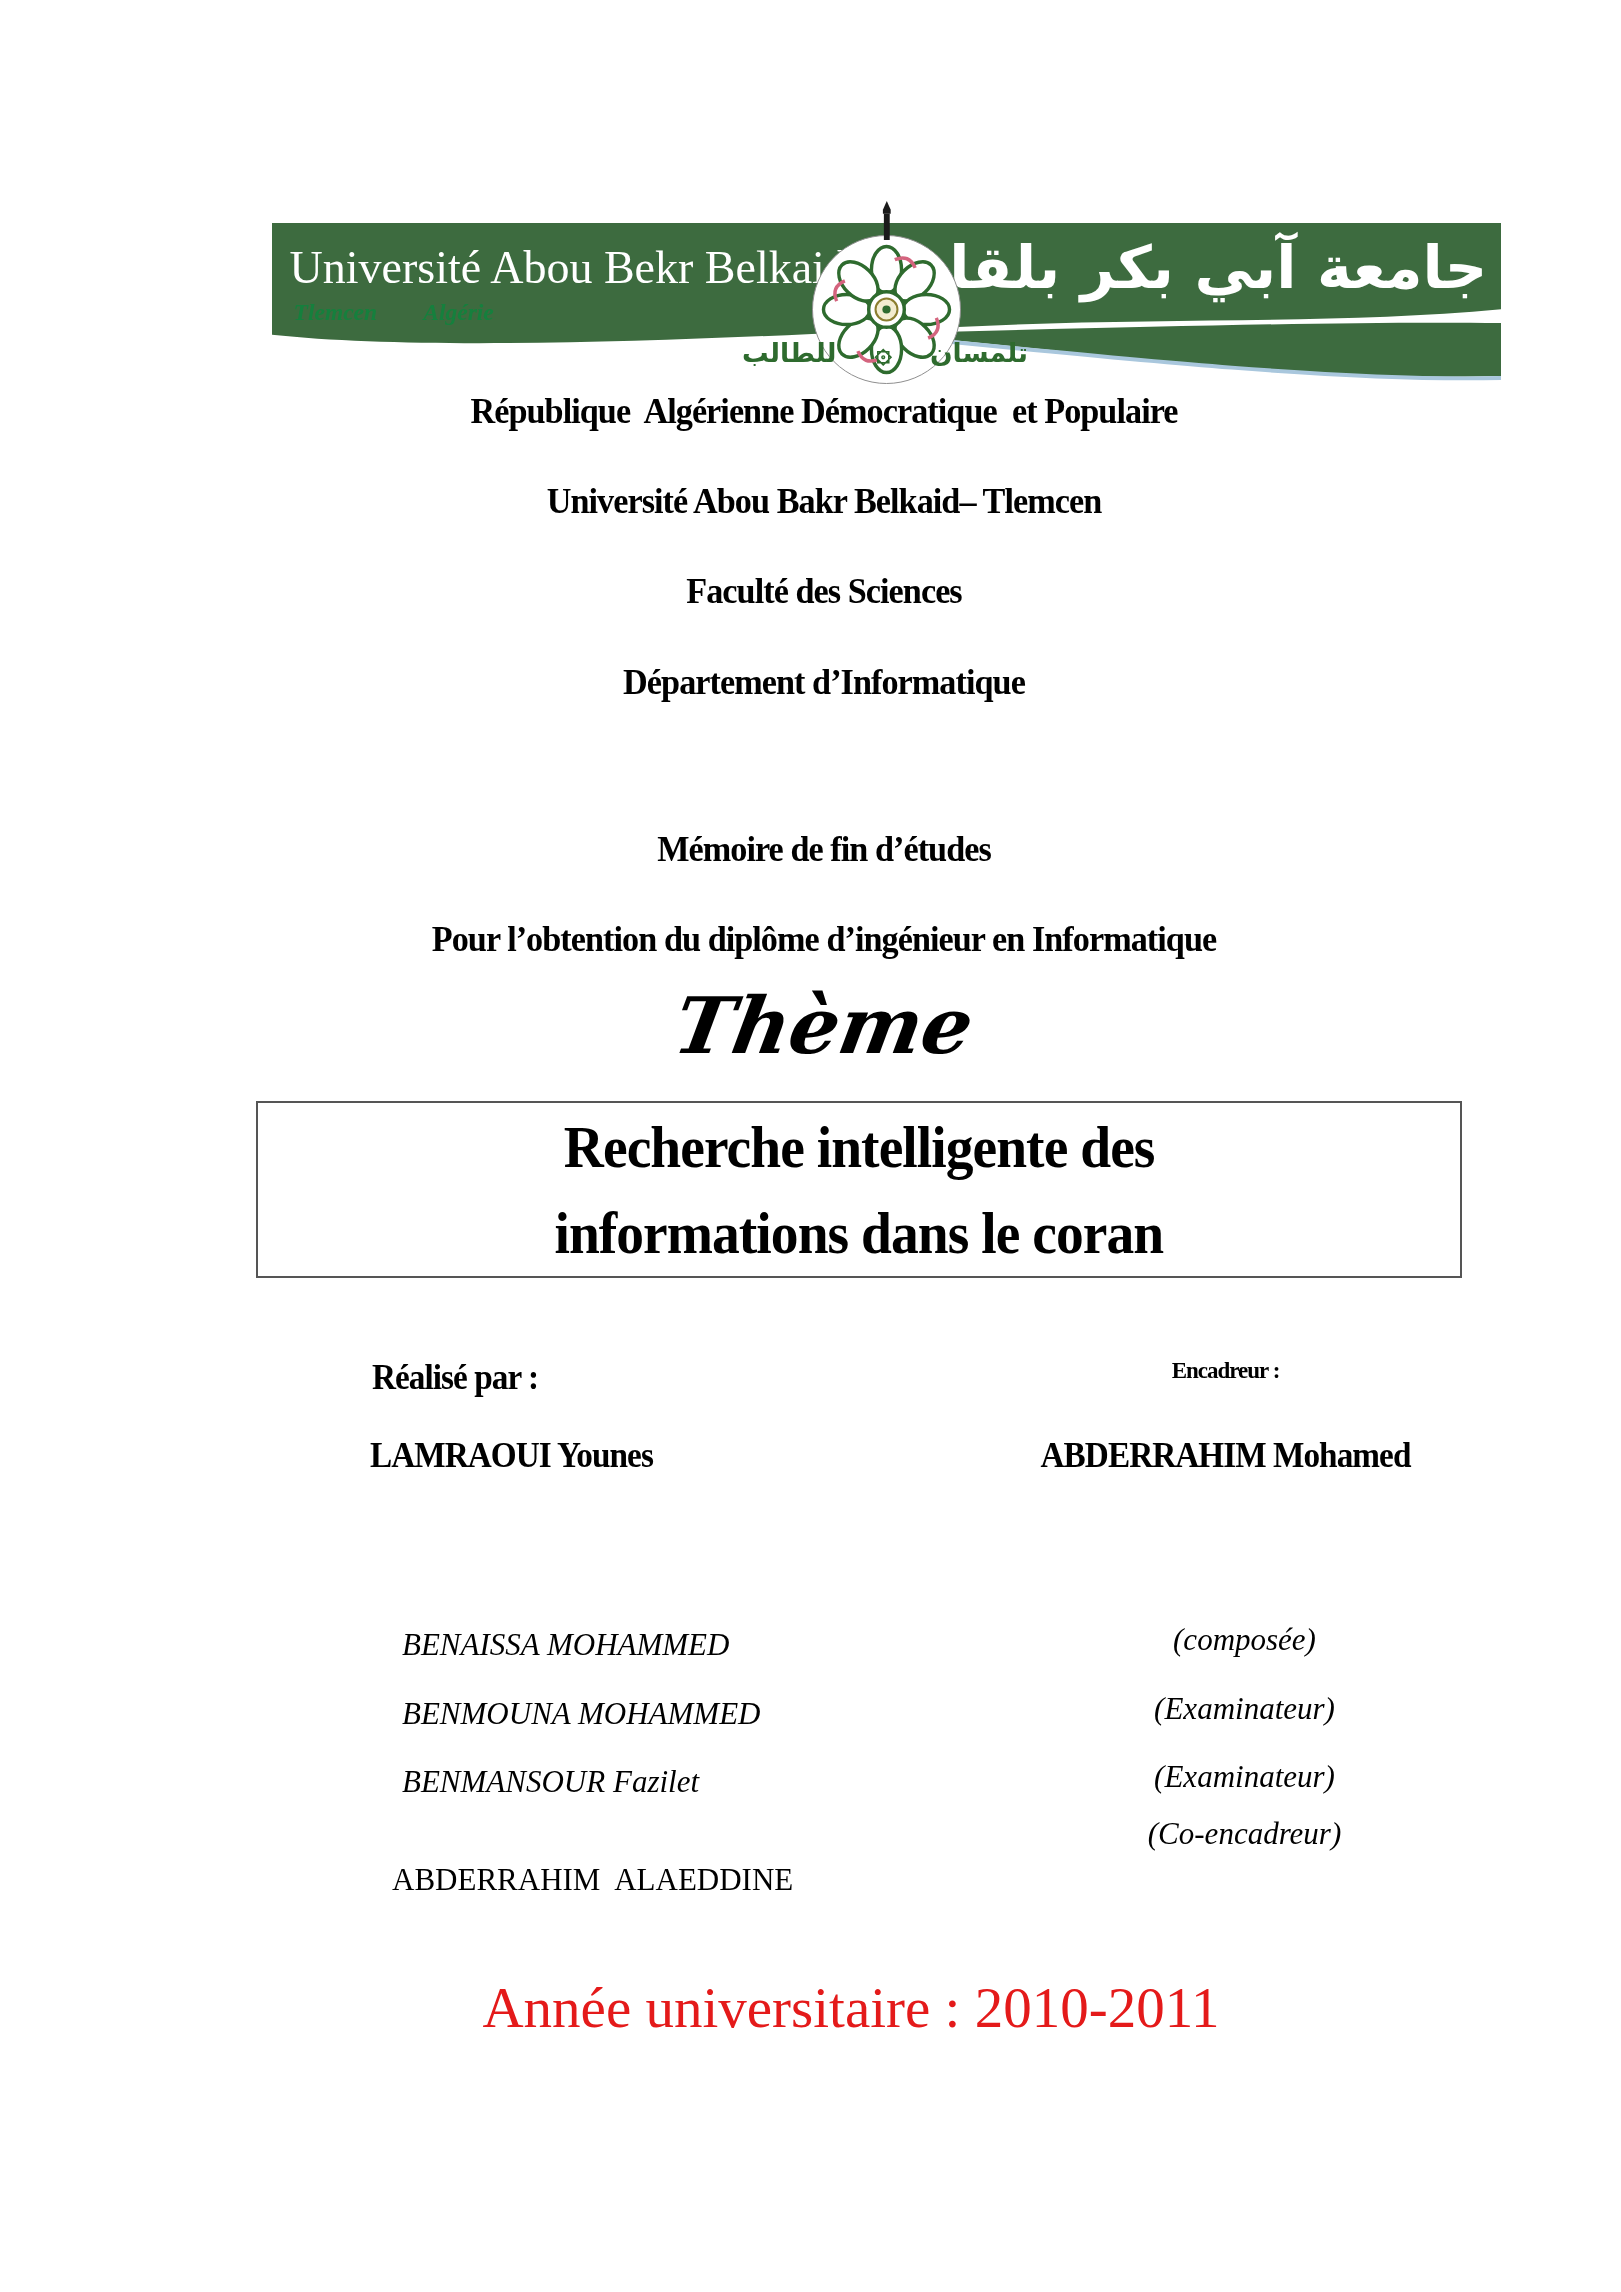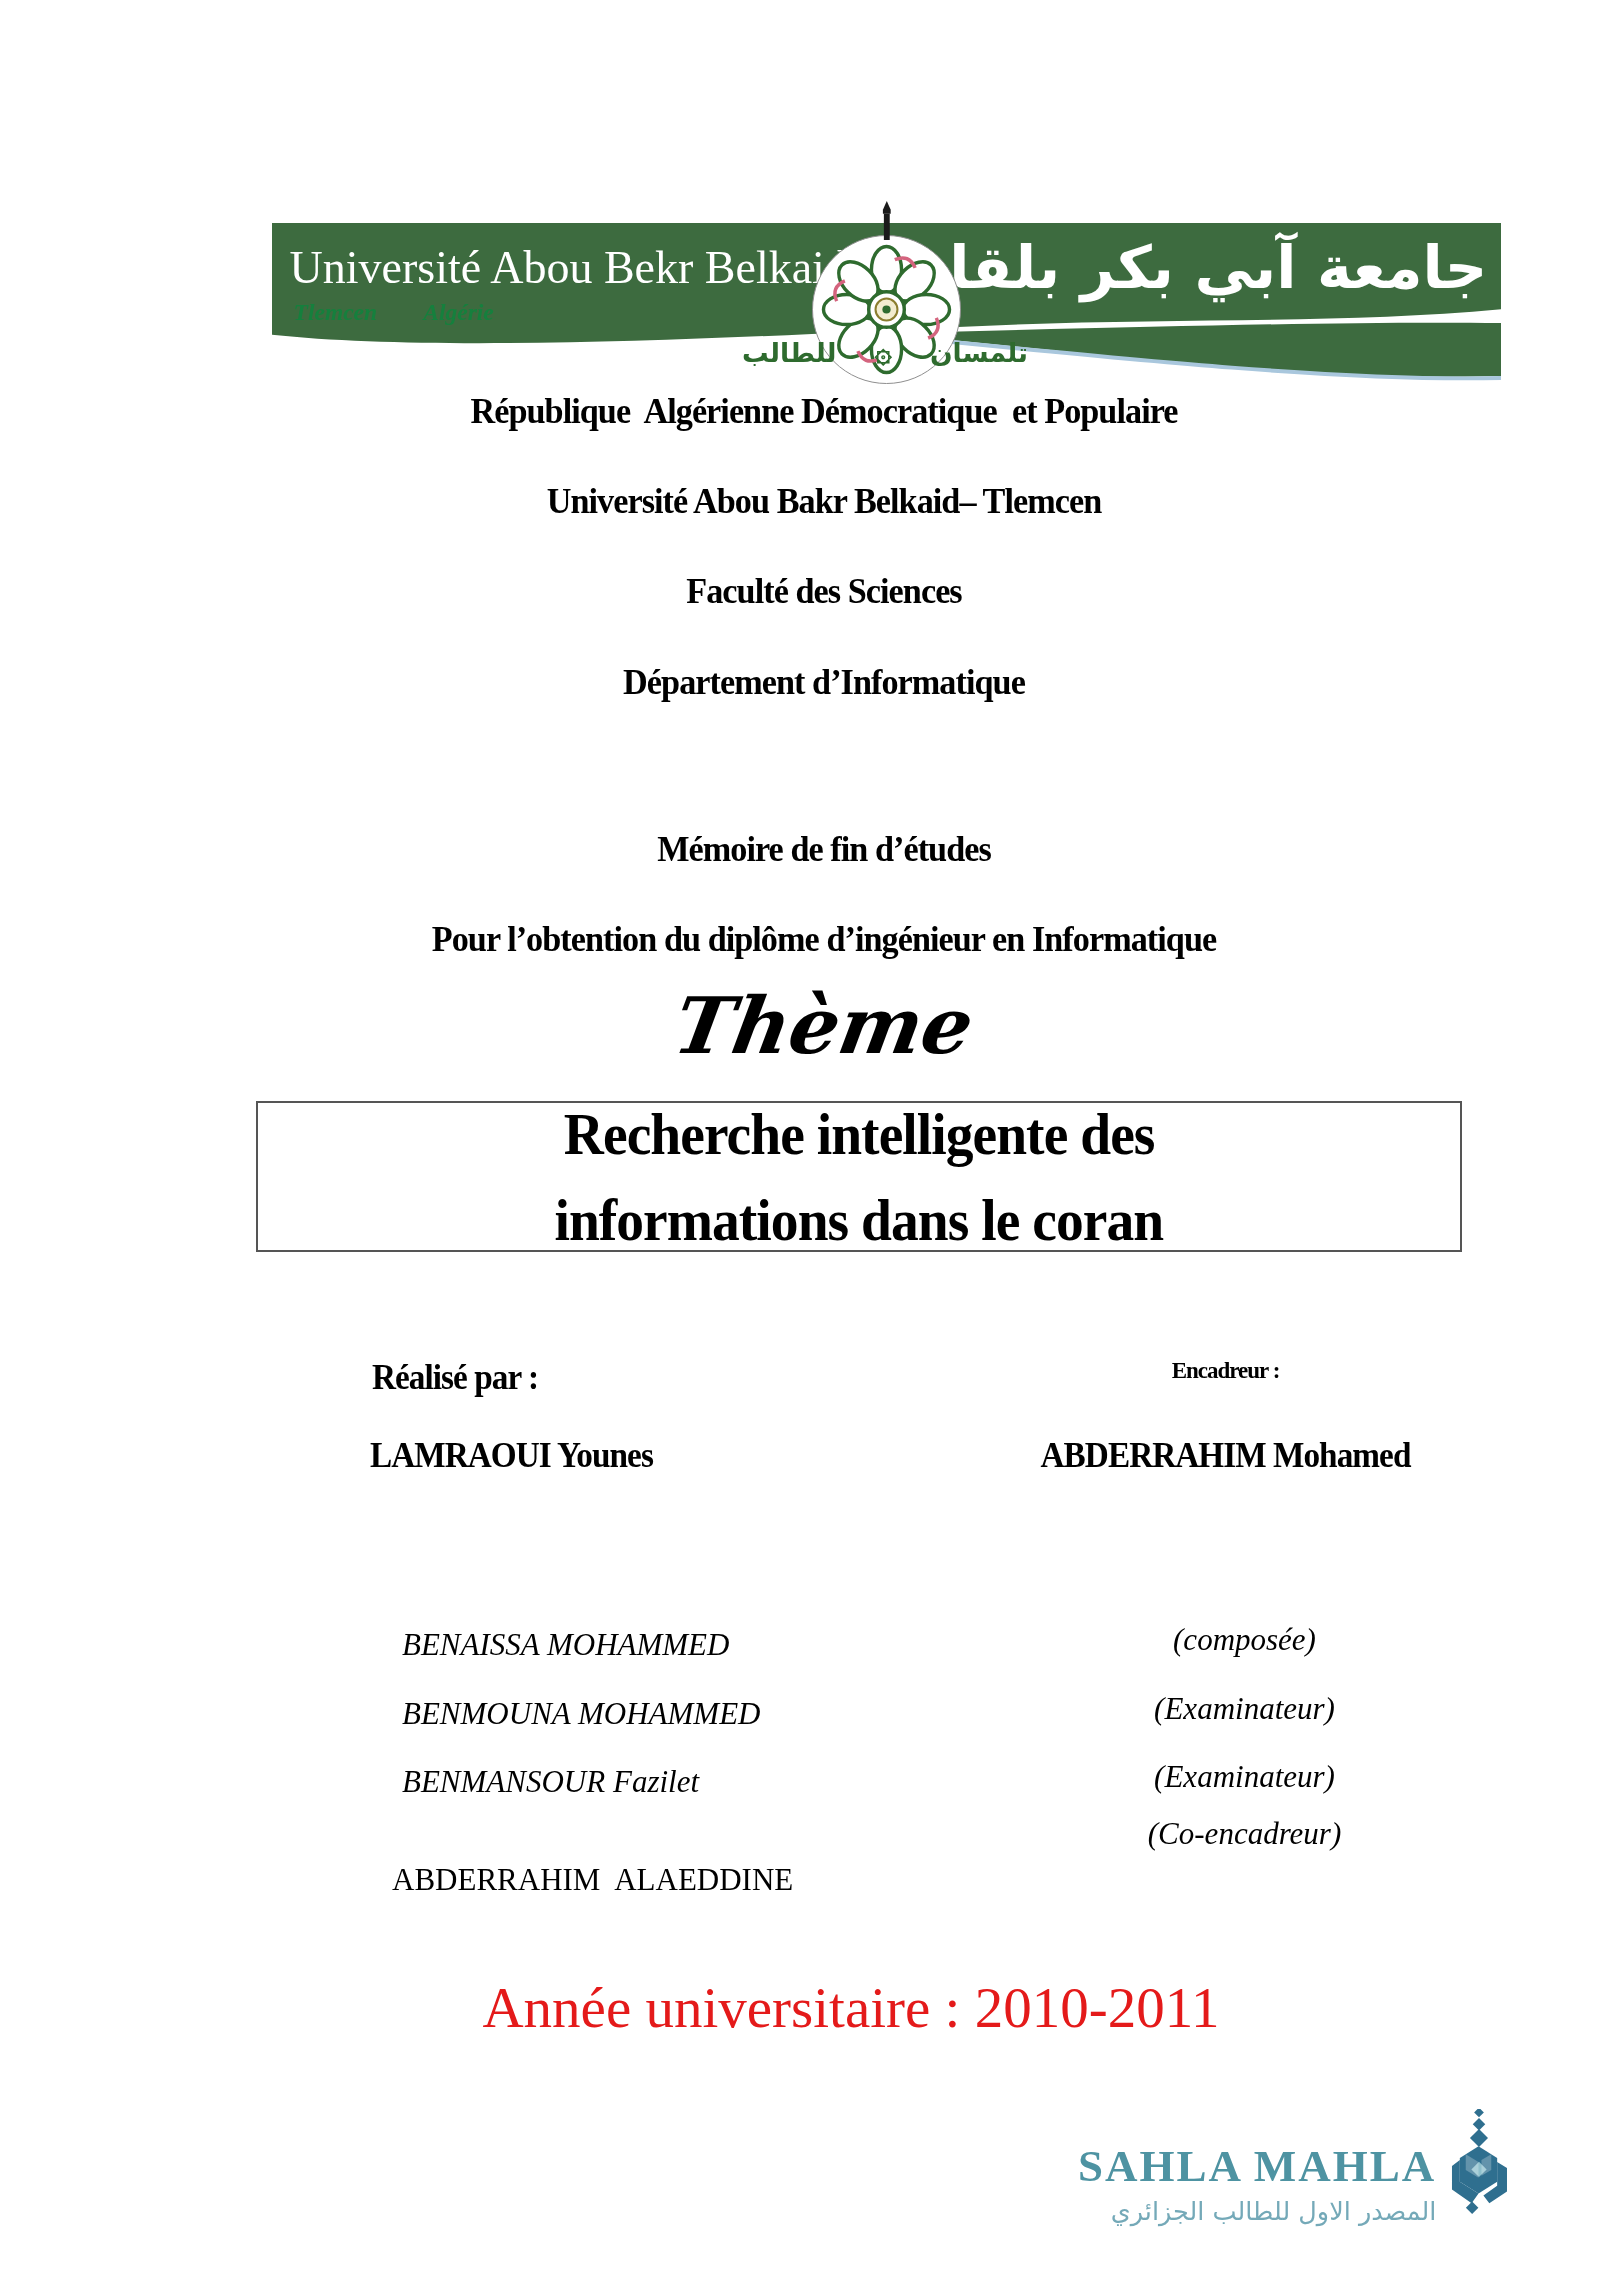--- a/index.html
+++ b/index.html
@@ -47,21 +47,21 @@
 
   
   .theme-word {
     position:absolute; left:25.5px; width:1596px; top:980px; text-align:center;
     font-size:78px; font-style:italic; font-weight:bold;
     font-family:"DejaVu Serif", serif; transform:skewX(-10deg);
   }
 
   
   .title-box {
-    position:absolute; left:256px; top:1101px; width:1206px; height:151px;
+    position:absolute; left:256px; top:1101px; width:1206px; height:177px;
     border:2px solid #555; background:#fff;
     display:flex; flex-direction:column; justify-content:center; align-items:center;
   }
   .title-line {
     font-size:59px; font-weight:bold; letter-spacing:-1px; line-height:86px;
     transform:scaleX(0.94); white-space:pre;
   }
 
   
   .credit-label-left  { position:absolute; left:372px;  top:1358px; font-weight:bold; font-size:35px;
@@ -212,33 +212,15 @@
   <div class="member-role row1r">(Examinateur)</div>
 
   <div class="member-name row2">BENMANSOUR Fazilet</div>
   <div class="member-role row2r">(Examinateur)</div>
 
   <div class="member-role co-role">(Co-encadreur)</div>
   <div class="member-plain">ABDERRAHIM  ALAEDDINE</div>
 
   <div class="year-line">Année universitaire : 2010-2011</div>
 
-  <div class="watermark">
-    <div class="wm-text">
-      <div class="wm-brand">SAHLA MAHLA</div>
-      <div class="wm-tagline">المصدر الاول للطالب الجزائري</div>
-    </div>
-    <svg width="65" height="112" viewBox="0 0 66 114">
-      <rect x="30" y="0" width="7" height="7" transform="rotate(45 33.5 3.5)" fill="#2F6F8F"></rect>
-      <rect x="29" y="11" width="9" height="9" transform="rotate(45 33.5 15.5)" fill="#2F6F8F"></rect>
-      <rect x="27" y="23" width="13" height="13" transform="rotate(45 33.5 29.5)" fill="#2F6F8F"></rect>
-      <path d="M33 38 L52 50 L52 74 L33 86 L14 74 L14 50 Z" fill="#2F6F8F"></path>
-      <path d="M6 58 L14 52 L14 74 L33 86 L26 96 L6 82 Z" fill="#2F6F8F"></path>
-      <path d="M52 54 L62 60 L62 84 L44 96 L38 88 L52 78 Z" fill="#2F6F8F"></path>
-      <rect x="22" y="96" width="9" height="9" transform="rotate(45 26.5 100.5)" fill="#2F6F8F"></rect>
-      <rect x="28" y="56" width="11" height="11" transform="rotate(45 33.5 61.5)" fill="#8FC0CC"></rect>
-      <path d="M20 46 L33 54 L33 70 L20 62 Z" fill="#ffffff" opacity="0.25"></path>
-      <path d="M46 46 L46 62 L36 68 L36 52 Z" fill="#ffffff" opacity="0.25"></path>
-    </svg>
-  </div>
 
 </div>
 
 
 </body></html>

